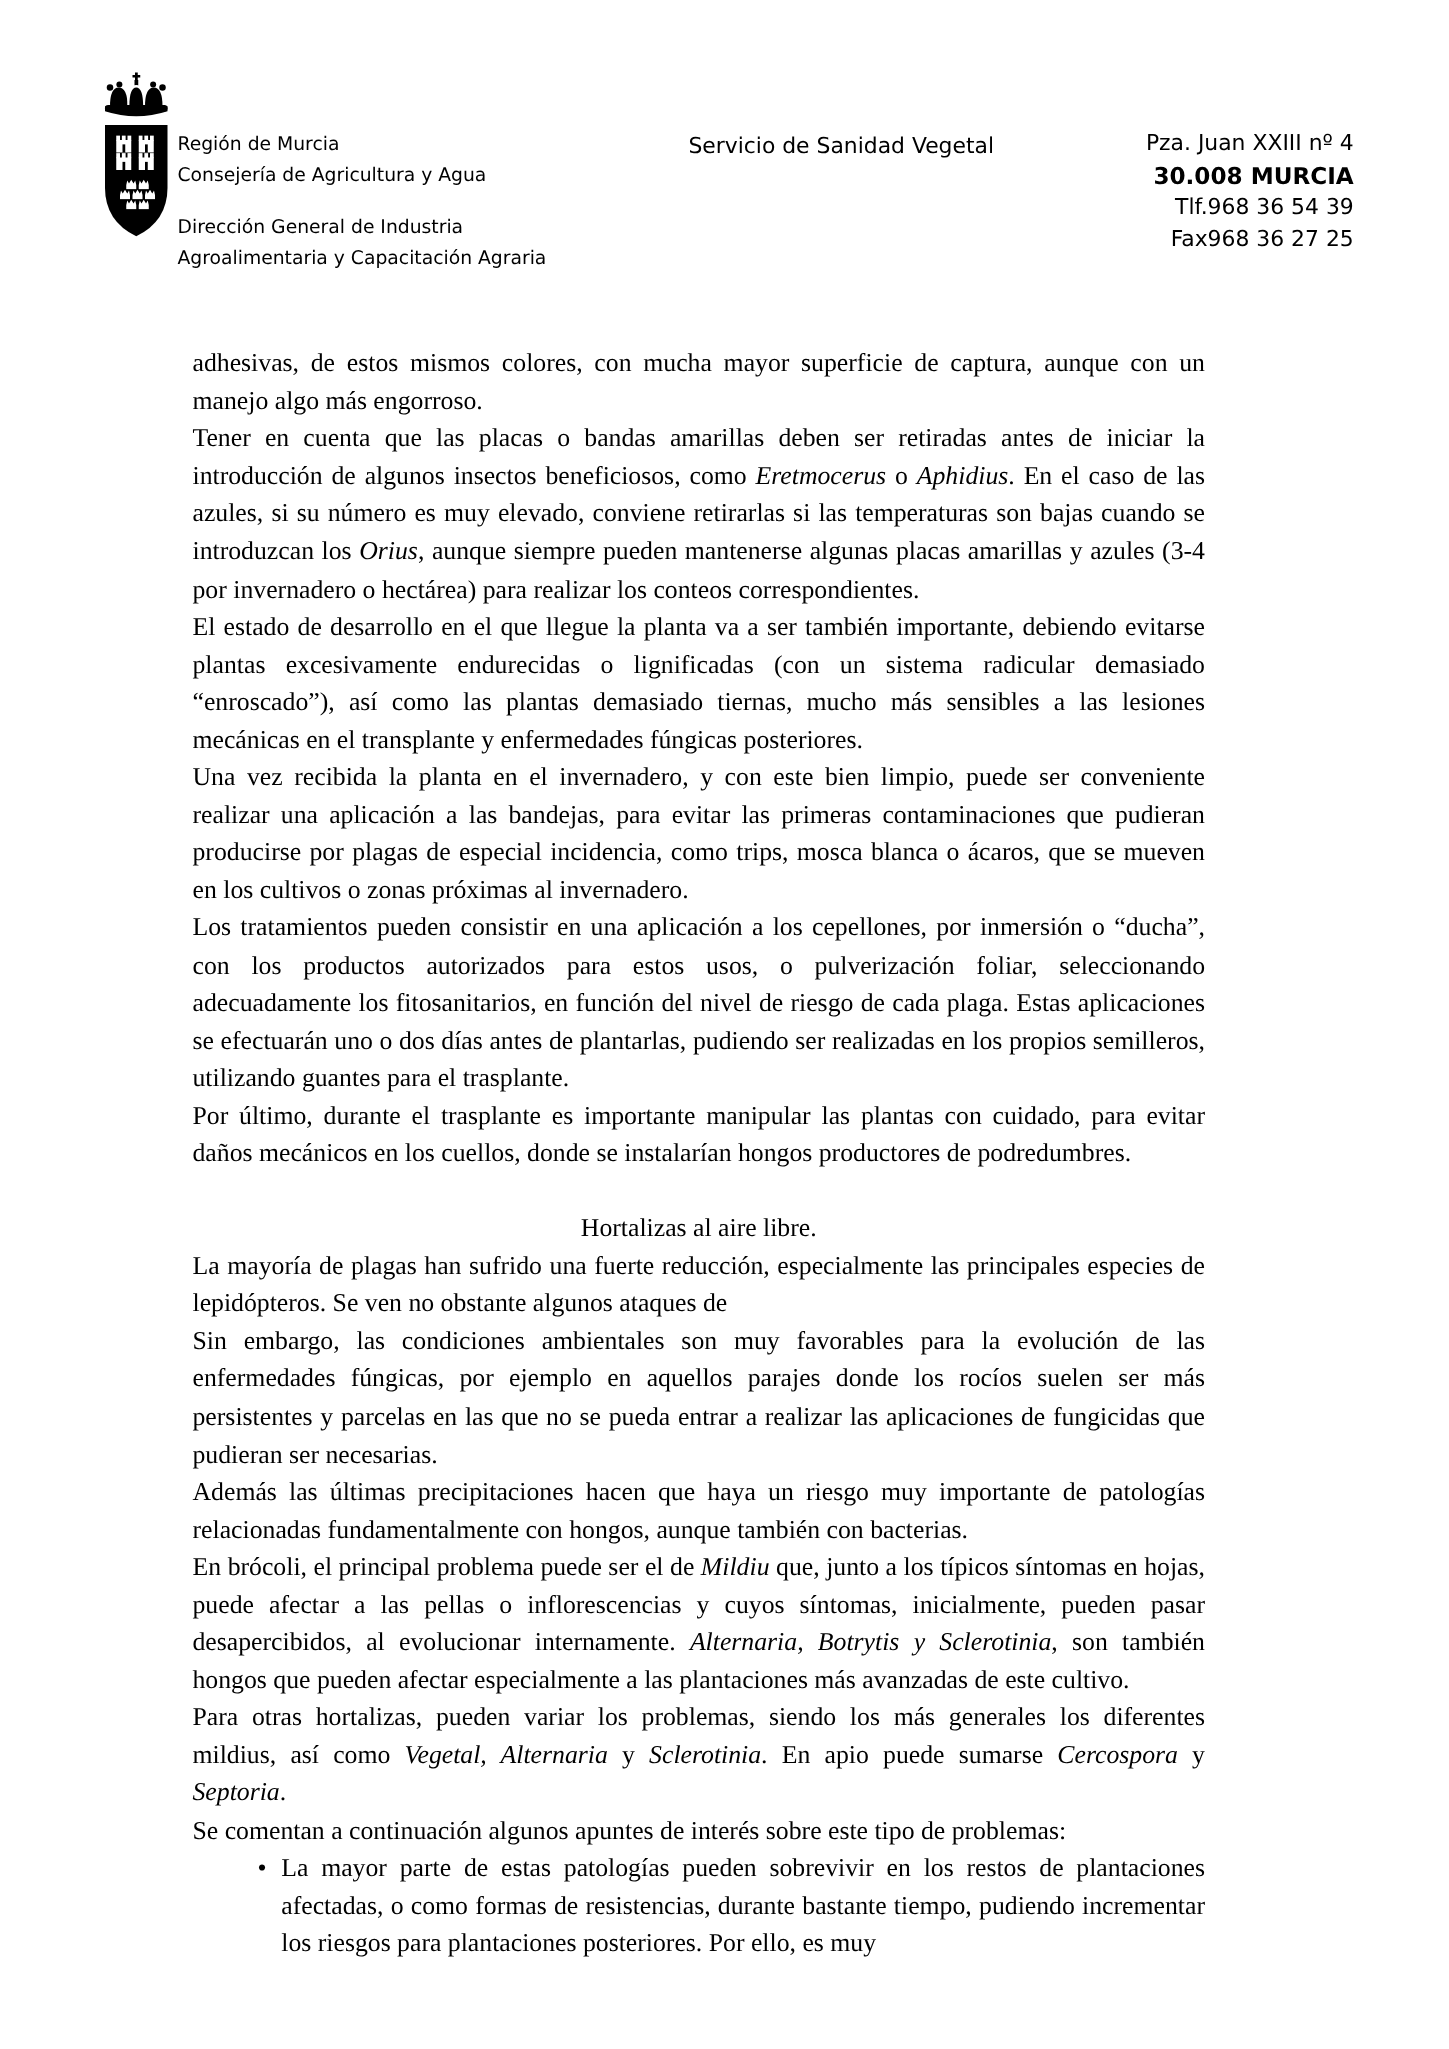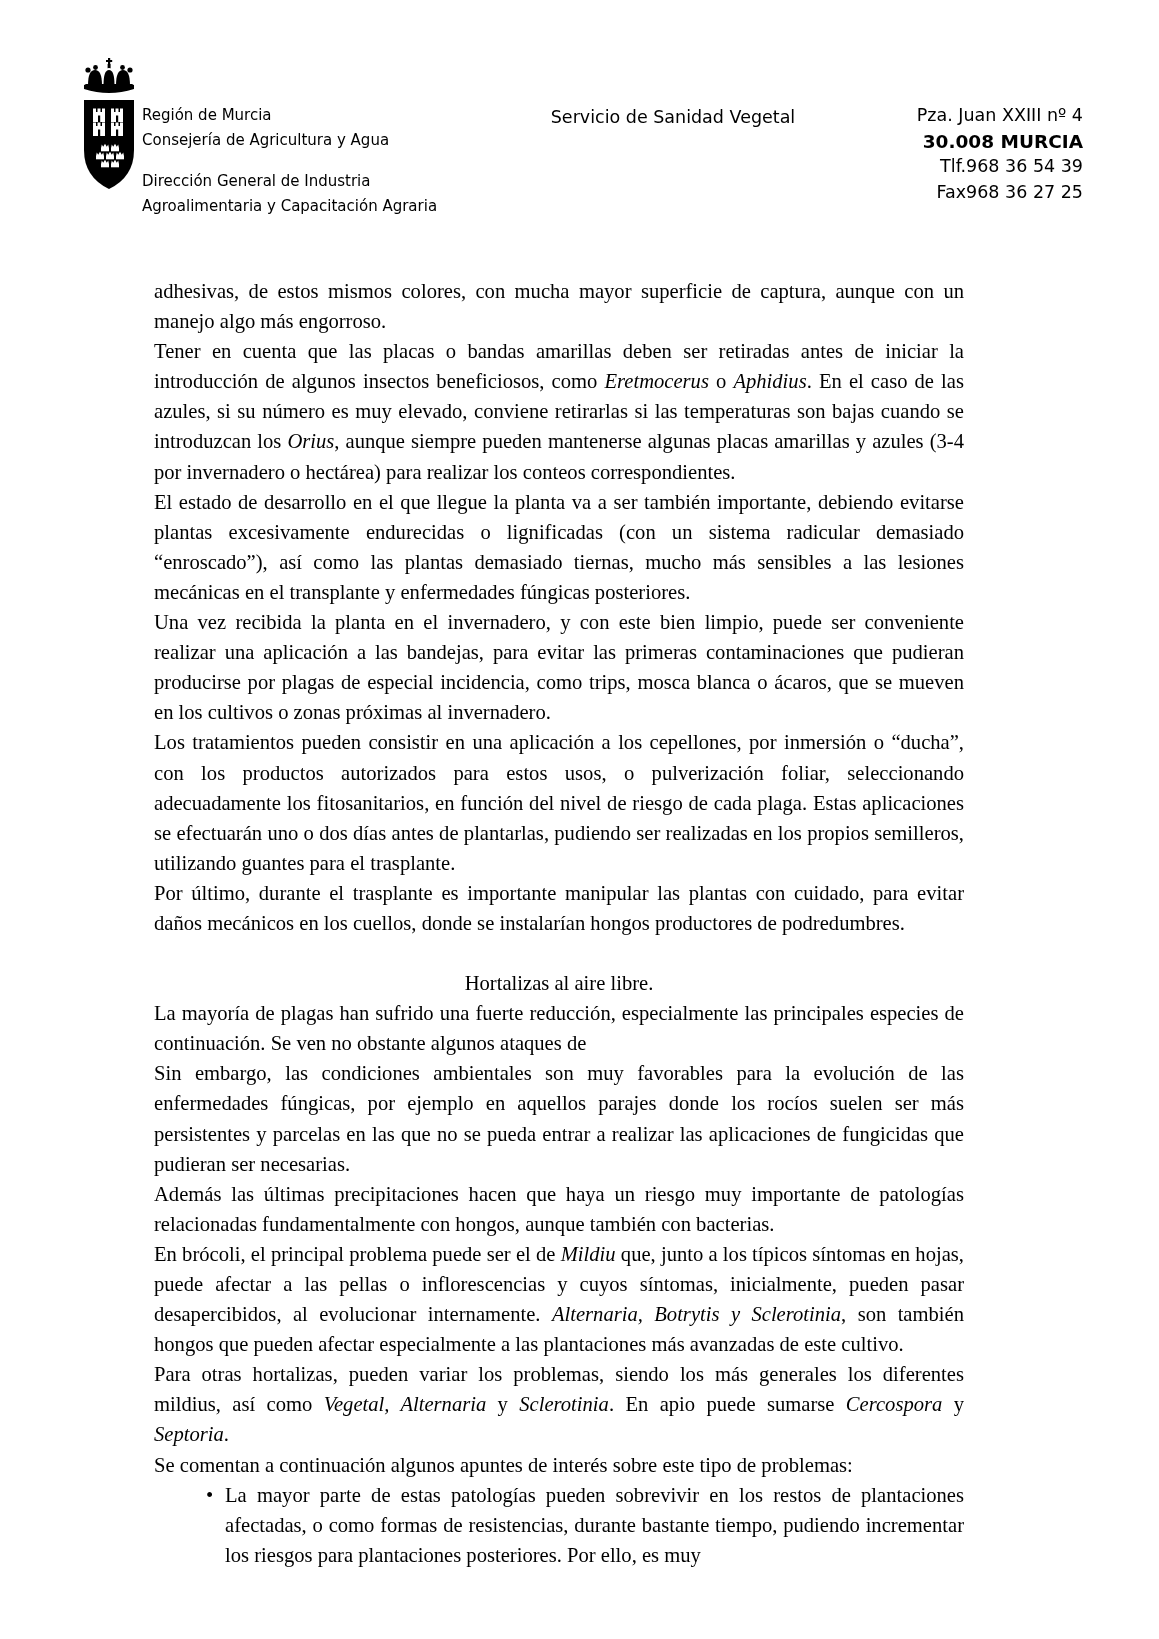--- a/index.html
+++ b/index.html
@@ -259,21 +259,21 @@
     <p class="last-line-left">Una vez recibida la planta en el invernadero, y con este bien limpio, puede ser conveniente realizar una aplicación a las bandejas, para evitar las primeras contaminaciones que pudieran producirse por plagas de especial incidencia, como trips, mosca blanca o ácaros, que se mueven en los cultivos o zonas próximas al invernadero.</p>
 
     <p class="last-line-left">Los tratamientos pueden consistir en una aplicación a los cepellones, por inmersión o “ducha”, con los productos autorizados para estos usos, o pulverización foliar, seleccionando adecuadamente los fitosanitarios, en función del nivel de riesgo de cada plaga. Estas aplicaciones se efectuarán uno o dos días antes de plantarlas, pudiendo ser realizadas en los propios semilleros, utilizando guantes para el trasplante.</p>
 
     <p class="last-line-left">Por último, durante el trasplante es importante manipular las plantas con cuidado, para evitar daños mecánicos en los cuellos, donde se instalarían hongos productores de podredumbres.</p>
 
     <div class="spacer"></div>
 
     <p class="heading">Hortalizas al aire libre.</p>
 
-    <p class="last-line-left">La mayoría de plagas han sufrido una fuerte reducción, especialmente las principales especies de continuación. Se ven no obstante algunos ataques de</p>
+    <p class="last-line-left">La mayoría de plagas han sufrido una fuerte reducción, especialmente las principales especies de lepidópteros. Se ven no obstante algunos ataques de</p>
 
     <p class="last-line-left">Sin embargo, las condiciones ambientales son muy favorables para la evolución de las enfermedades fúngicas, por ejemplo en aquellos parajes donde los rocíos suelen ser más persistentes y parcelas en las que no se pueda entrar a realizar las aplicaciones de fungicidas que pudieran ser necesarias.</p>
 
     <p class="last-line-left">Además las últimas precipitaciones hacen que haya un riesgo muy importante de patologías relacionadas fundamentalmente con hongos, aunque también con bacterias.</p>
 
     <p class="last-line-left"><span>En brócoli, el principal problema puede ser el de </span><span class="it">Mildiu</span><span> que, junto a los típicos síntomas en hojas, puede afectar a las pellas o inflorescencias y cuyos síntomas, inicialmente, pueden pasar desapercibidos, al evolucionar internamente. </span><span class="it">Alternaria, Botrytis y Sclerotinia</span><span>, son también hongos que pueden afectar especialmente a las plantaciones más avanzadas de este cultivo.</span></p>
 
     <p class="last-line-left"><span>Para otras hortalizas, pueden variar los problemas, siendo los más generales los diferentes mildius, así como </span><span class="it">Vegetal, Alternaria</span><span> y </span><span class="it">Sclerotinia</span><span>. En apio puede sumarse </span><span class="it">Cercospora</span><span> y </span><span class="it">Septoria</span><span>.</span></p>
 
     <p class="last-line-left">Se comentan a continuación algunos apuntes de interés sobre este tipo de problemas:</p>

